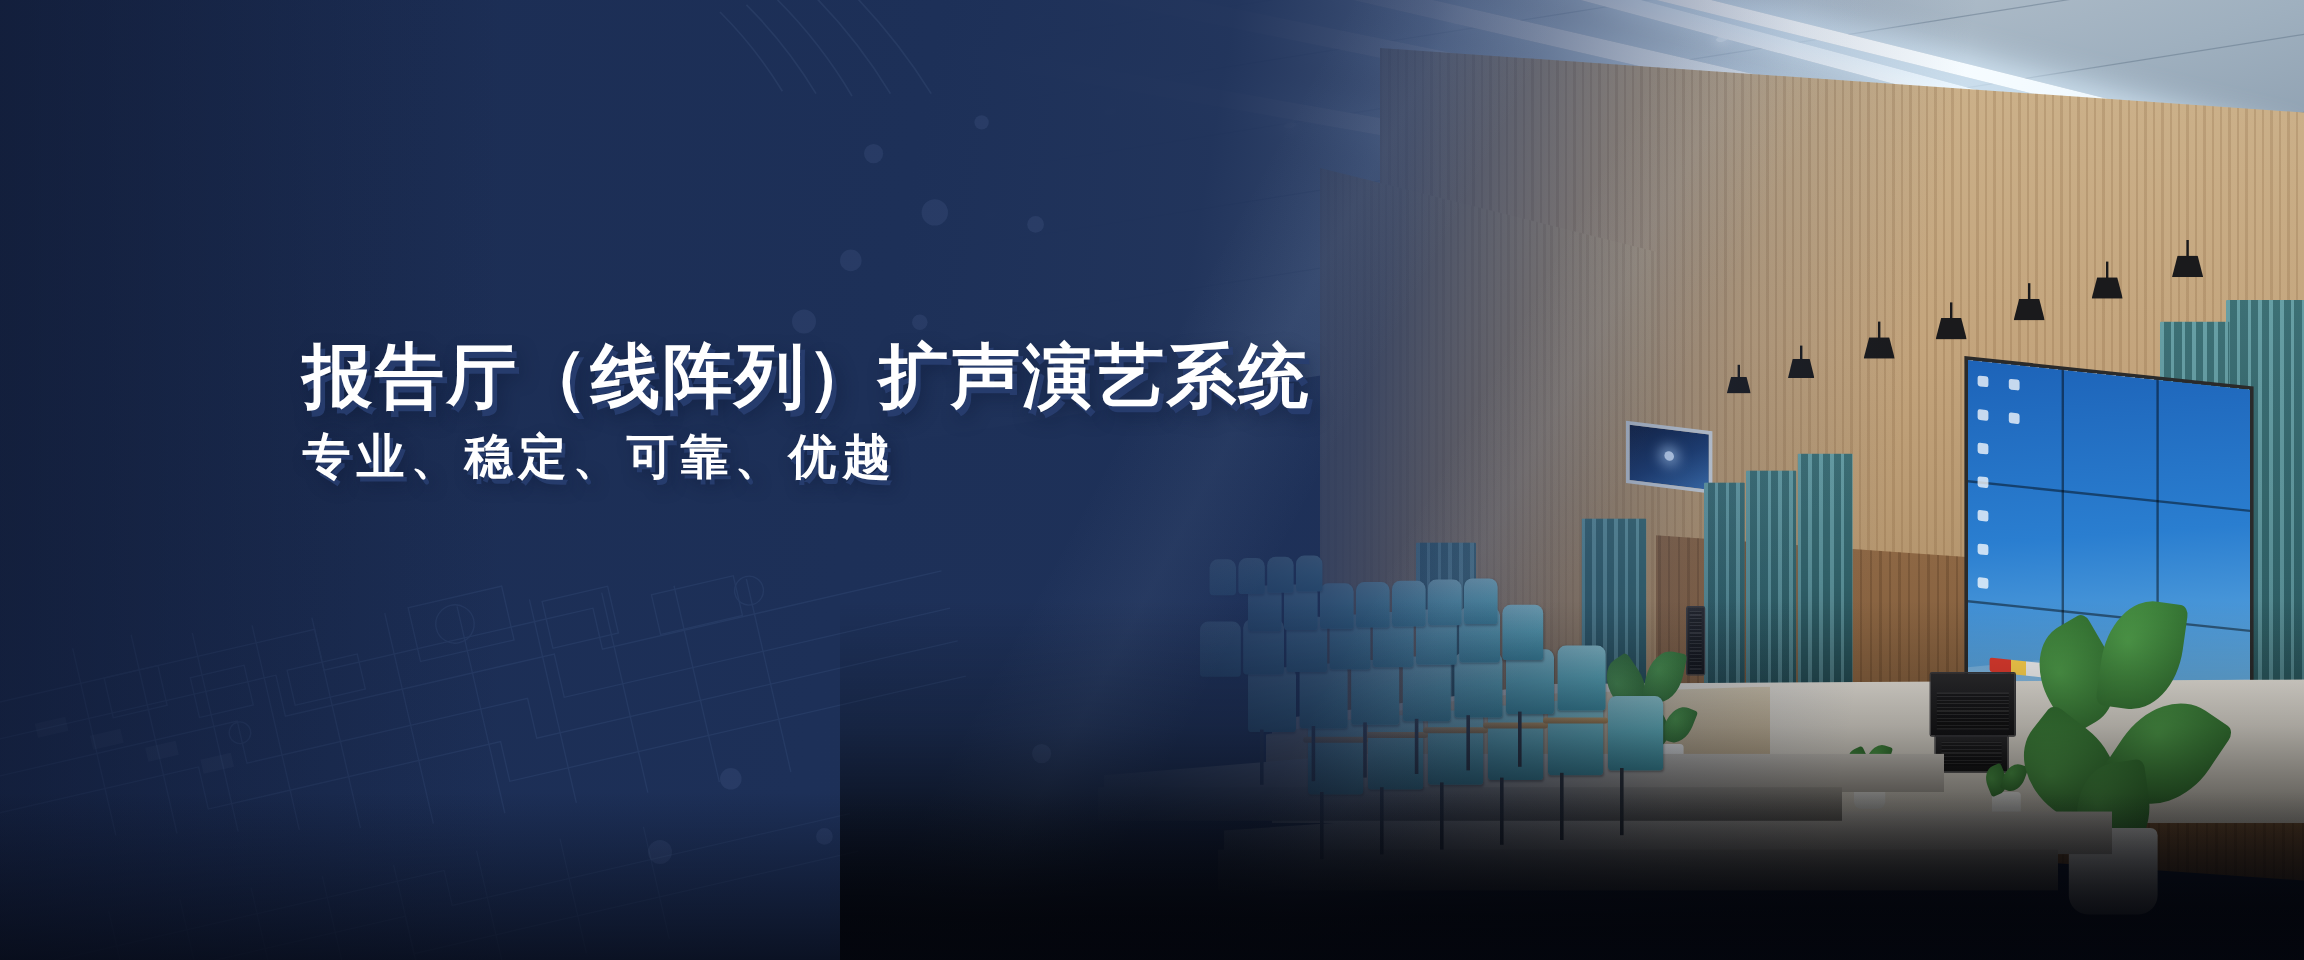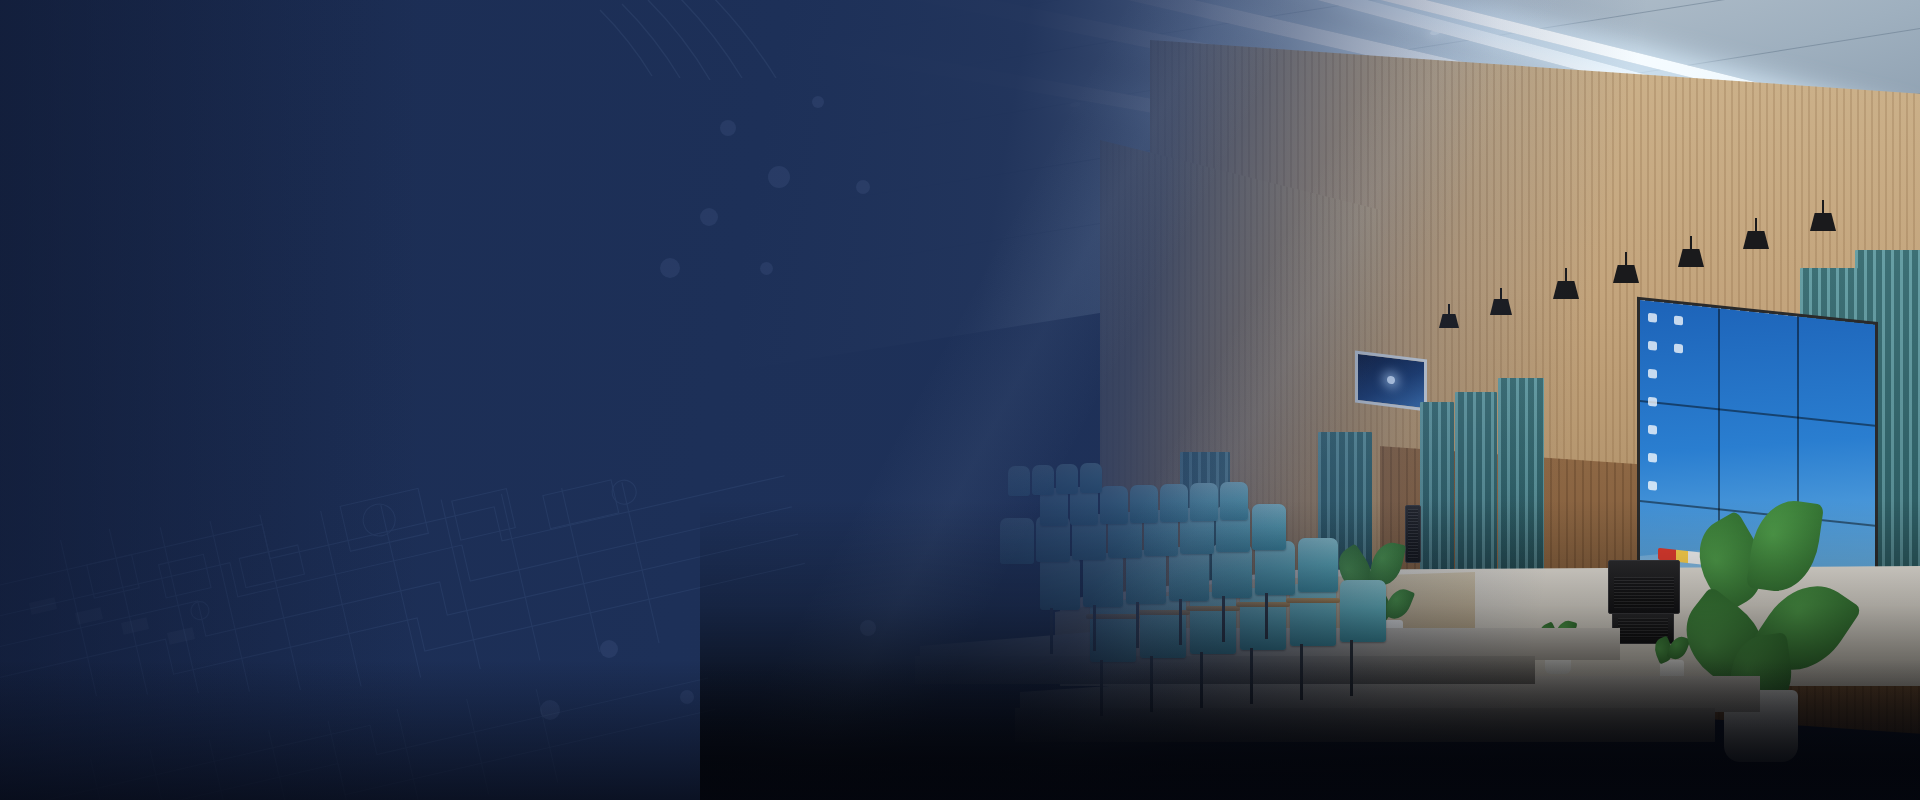--- a/index.html
+++ b/index.html
@@ -480,17 +480,19 @@
   <div class="bokeh" style="left:680px;top:690px;width:14px;height:14px"></div>
   <div class="bokeh" style="left:540px;top:700px;width:20px;height:20px"></div>
   <div class="bokeh" style="left:860px;top:620px;width:16px;height:16px"></div>
 
   <div class="left-vignette"></div>
   <div class="bottom-fade"></div>
   <div class="bottom-fade2"></div>
 
   <div class="content">
 
-
+    <div class="title">报告厅（线阵列）扩声演艺系统</div>
+
+    <div class="subtitle">专业、稳定、可靠、优越</div>
 
 
   </div>
 </div>
 
 </body></html>

